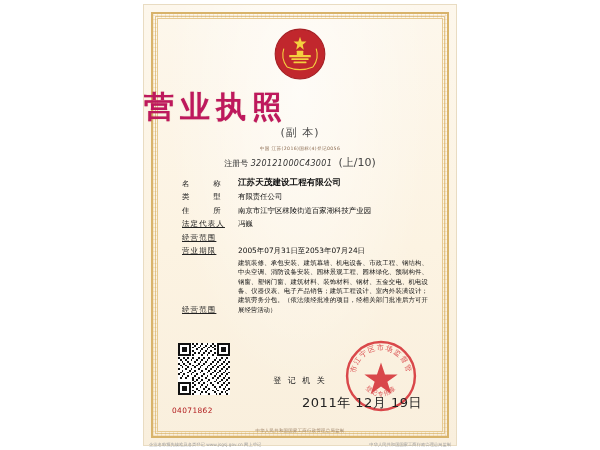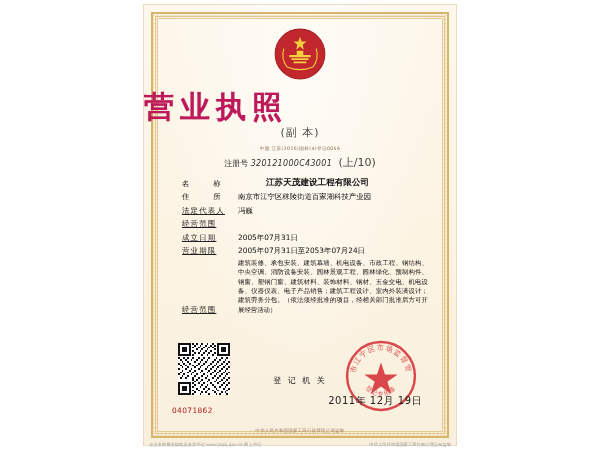--- a/index.html
+++ b/index.html
@@ -177,21 +177,20 @@
   .field-value {
     flex: 1;
     font-size: 7.4px;
     color: #111;
     line-height: 1.35;
     word-break: break-all;
   }
   .field-value.big {
     font-size: 8.6px;
     font-weight: bold;
-    margin-left: 28px;
   }
   .field-value.scope {
     font-size: 6.4px;
     line-height: 1.45;
     text-align: justify;
   }
 
   
   .qr {
     position: absolute;
@@ -218,21 +217,21 @@
     top: 370px;
     text-align: center;
     font-size: 8px;
     letter-spacing: 2px;
     color: #222;
   }
   .issue-date {
     position: absolute;
     right: 34px;
     top: 389px;
-    font-size: 10px;
+    font-size: 13px;
     color: #222;
     letter-spacing: 0.5px;
   }
   .doc-no {
     position: absolute;
     left: 28px;
     top: 401px;
     font-size: 7.4px;
     color: #b0181b;
     letter-spacing: 0.4px;
@@ -306,33 +305,33 @@
       <span class="reg-code">320121000C43001</span>
       <span class="copy-no">(上/10)</span>
     </div>
 
     <div class="fields">
       <div class="field-row">
         <div class="field-label">名　　称</div>
         <div class="field-value big">江苏天茂建设工程有限公司</div>
       </div>
       <div class="field-row">
+        <div class="field-label">类　　型</div>
+        <div class="field-value">有限责任公司</div>
+      </div>
+      <div class="field-row">
         <div class="field-label">住　　所</div>
         <div class="field-value">南京市江宁区秣陵街道百家湖科技产业园</div>
       </div>
       <div class="field-row">
         <div class="field-label narrow">法定代表人</div>
         <div class="field-value">冯巍</div>
       </div>
       <div class="field-row">
         <div class="field-label narrow">经营范围</div>
-      </div>
-      <div class="field-row">
-        <div class="field-label narrow">成立日期</div>
-        <div class="field-value">2005年07月31日</div>
       </div>
       <div class="field-row">
         <div class="field-label narrow">营业期限</div>
         <div class="field-value">2005年07月31日至2053年07月24日</div>
       </div>
       <div class="field-row">
         <div class="field-label narrow">经营范围</div>
         <div class="field-value scope">建筑装修、承包安装、建筑幕墙、机电设备、市政工程、钢结构、中央空调、消防设备安装、园林景观工程、园林绿化、预制构件、钢窗、塑钢门窗、建筑材料、装饰材料、钢材、五金交电、机电设备、仪器仪表、电子产品销售；建筑工程设计、室内外装潢设计；建筑劳务分包。（依法须经批准的项目，经相关部门批准后方可开展经营活动）</div>
       </div>
     </div>

